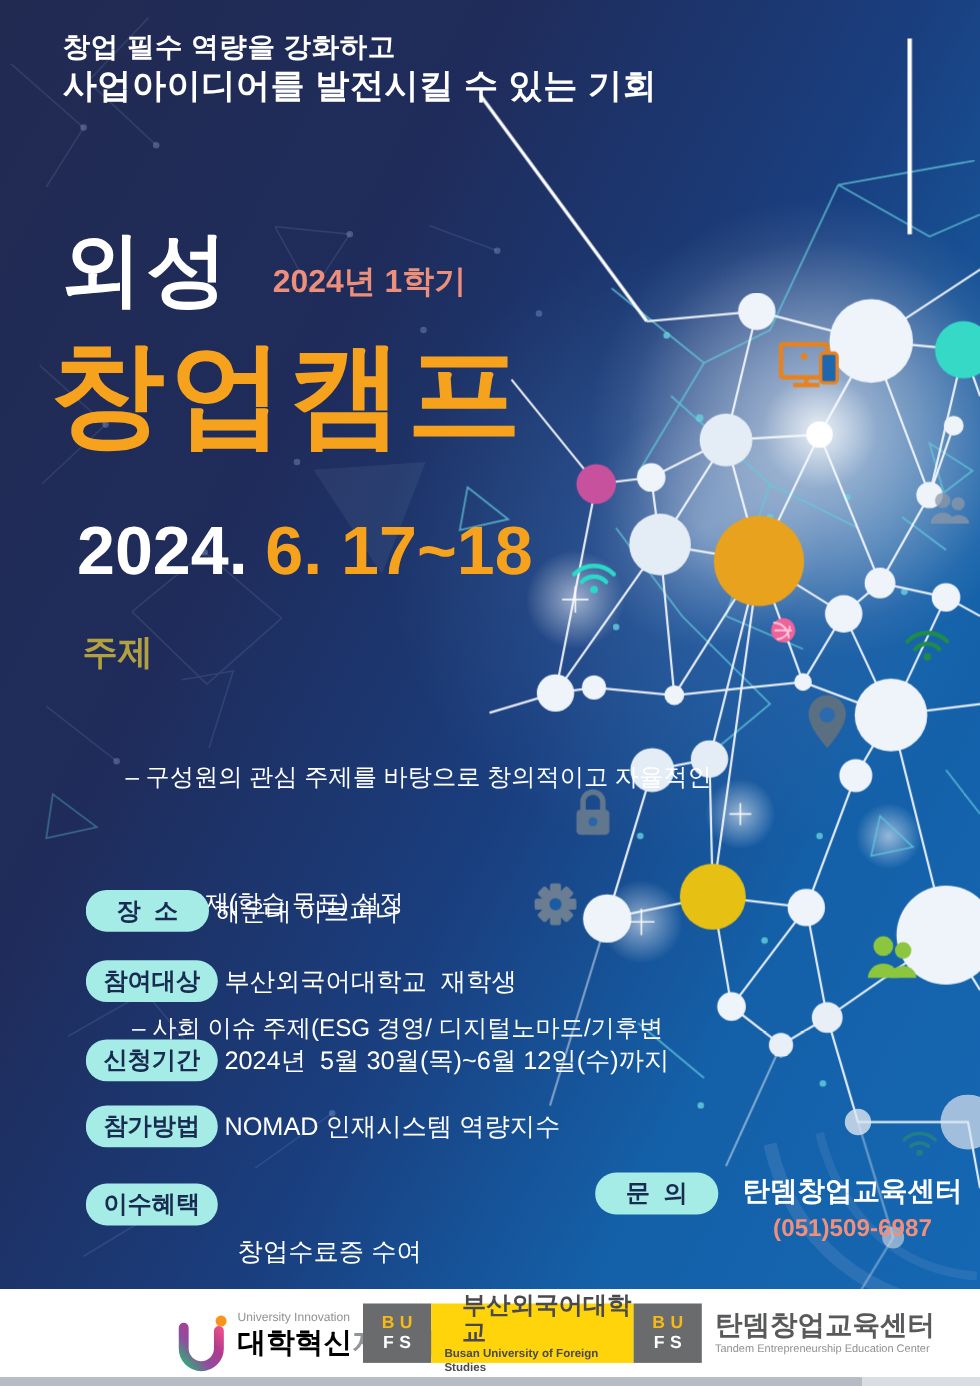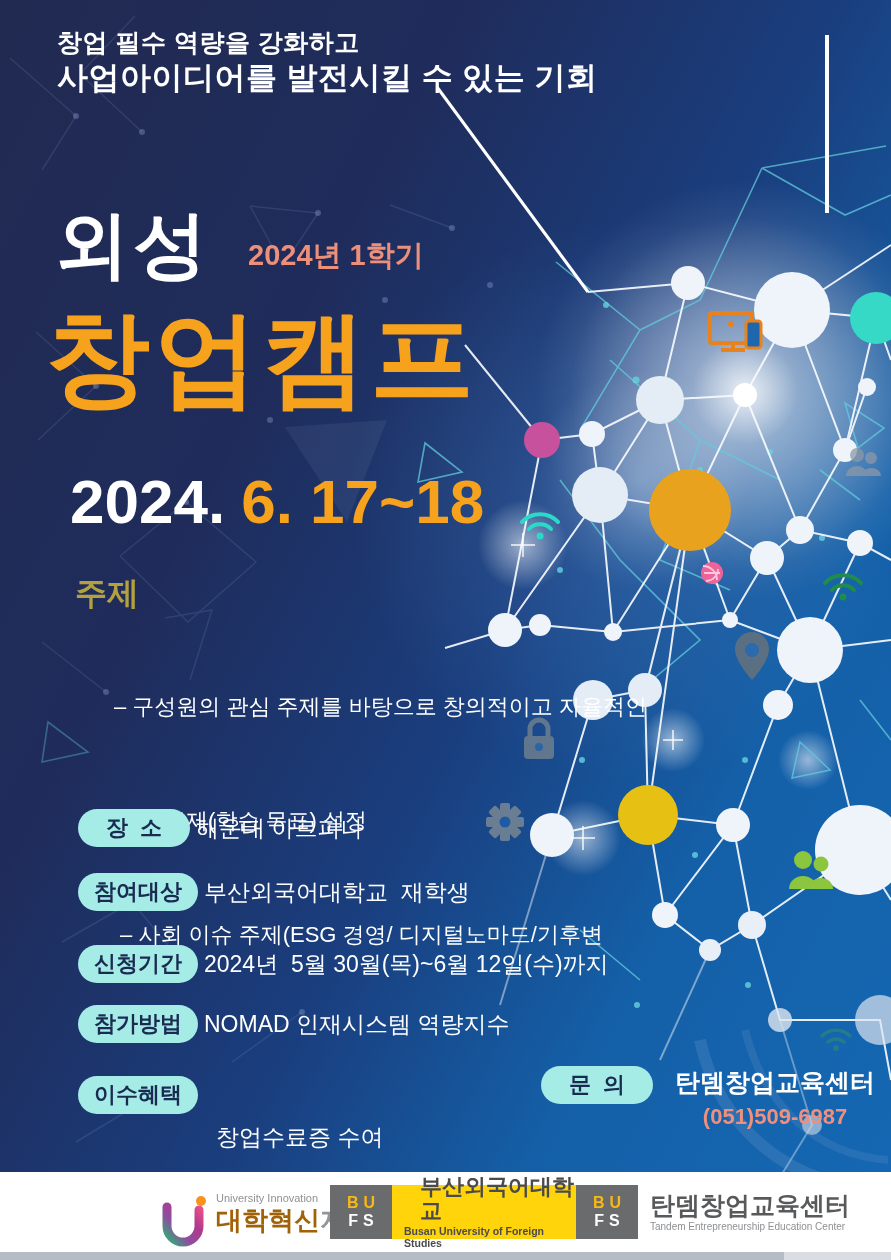--- a/index.html
+++ b/index.html
@@ -35,21 +35,21 @@
   .benefit-lines{margin-left:18px;font-size:23px;line-height:34px;font-weight:500;white-space:pre;}
   .contact{position:absolute;left:541px;top:1066px;display:flex;align-items:flex-start;}
   .contact-col{margin-left:22px;}
   .contact-org{font-size:25px;font-weight:600;}
   .contact-phone{font-size:22px;font-weight:600;color:#F0907C;margin-top:5px;text-align:center;}
   .footer{position:absolute;left:0;top:1172px;width:891px;height:80px;background:#ffffff;}
   .ui-logo{position:absolute;left:158px;top:21px;display:flex;align-items:flex-start;}
   .ui-text{margin-left:6px;line-height:1;}
   .ui-small{font-size:11px;color:#8F9194;margin-bottom:3px;}
   .ui-big{font-size:26px;font-weight:800;}
-  .ui-red{color:#a16207;} .ui-gray{color:#939598;}
+  .ui-red{color:#000000;} .ui-gray{color:#939598;}
   .bufs-logo{position:absolute;left:330px;top:13px;display:flex;}
   .sq{
     width:62px;height:54px;background:#6A6B6D;display:flex;flex-direction:column;
     align-items:center;justify-content:center;font-weight:800;font-size:16px;line-height:18px;
     letter-spacing:5px;text-indent:5px;
   }
   .sq .yellow{color:#F7B916;} .sq .white{color:#fff;}
   .yellow-panel{
     width:184px;height:54px;background:#FFD40A;color:#4A4A4C;display:flex;flex-direction:column;
     justify-content:center;padding-left:12px;box-sizing:border-box;

